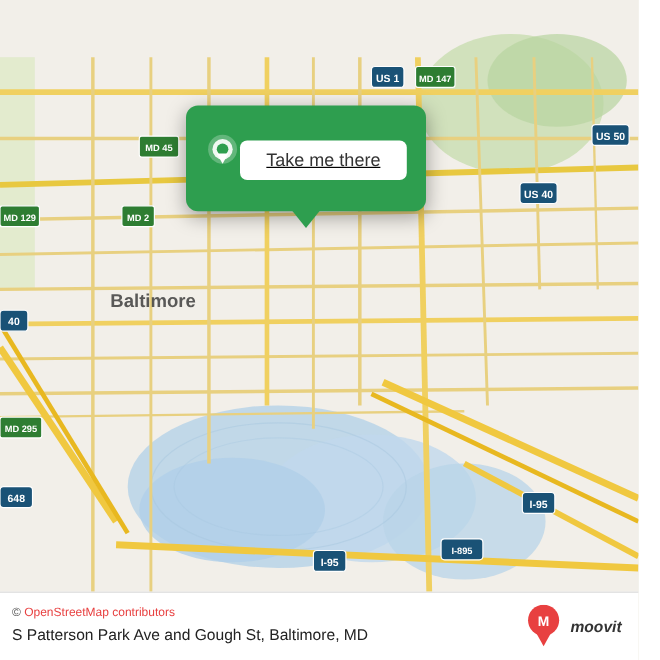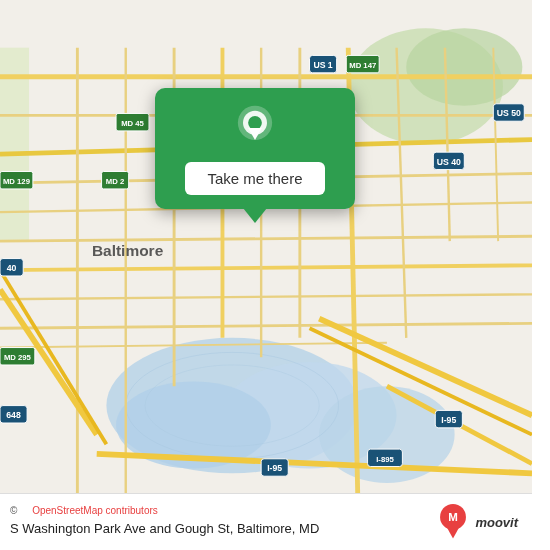--- a/index.html
+++ b/index.html
@@ -37,25 +37,26 @@
 
     
     #popup-card {
       position: absolute;
       top: 88px;
       left: 155px;
       width: 200px;
       background: #2e9e4f;
       border-radius: 10px;
       display: flex;
-      flex-direction: column;
+      flex-direction: row;
       align-items: center;
       padding: 16px 16px 14px 16px;
       box-shadow: 0 4px 16px rgba(0,0,0,0.35);
       z-index: 10;
+      text-decoration: underline;
     }
 
     #popup-card::after {
       content: '';
       position: absolute;
       bottom: -14px;
       left: 50%;
       transform: translateX(-50%);
       width: 0;
       height: 0;
@@ -103,21 +104,20 @@
 
     #attribution {
       font-size: 10px;
       color: #555;
       margin-bottom: 4px;
     }
 
     #attribution a {
       color: #e84040;
       text-decoration: none;
-      margin-left: 12px;
     }
 
     #address-text {
       font-size: 13px;
       color: #222;
       line-height: 1.4;
     }
 
     #moovit-logo {
       display: flex;
@@ -248,21 +248,21 @@
     <button id="take-me-btn">Take me there</button>
   </div>
 
   <div id="bottom-bar">
     <div id="bottom-left">
       <div id="attribution">
         <span>©</span>
         <a href="#">OpenStreetMap contributors</a>
       </div>
       <div id="address-text">
-        <span>S Washington Park Ave and Gough St, Baltimore, MD</span><br>
+        <span>S Patterson Park Ave and Gough St, Baltimore, MD</span><br>
       </div>
     </div>
 
     <div id="moovit-logo">
 
       <svg id="moovit-icon" viewBox="0 0 40 50" xmlns="http://www.w3.org/2000/svg">
         <ellipse cx="20" cy="18" rx="18" ry="18" fill="#e84040"></ellipse>
         <polygon points="20,48 10,30 30,30" fill="#e84040"></polygon>
         <text x="20" y="24" text-anchor="middle" fill="white" font-size="16" font-weight="bold">M</text>
       </svg>

